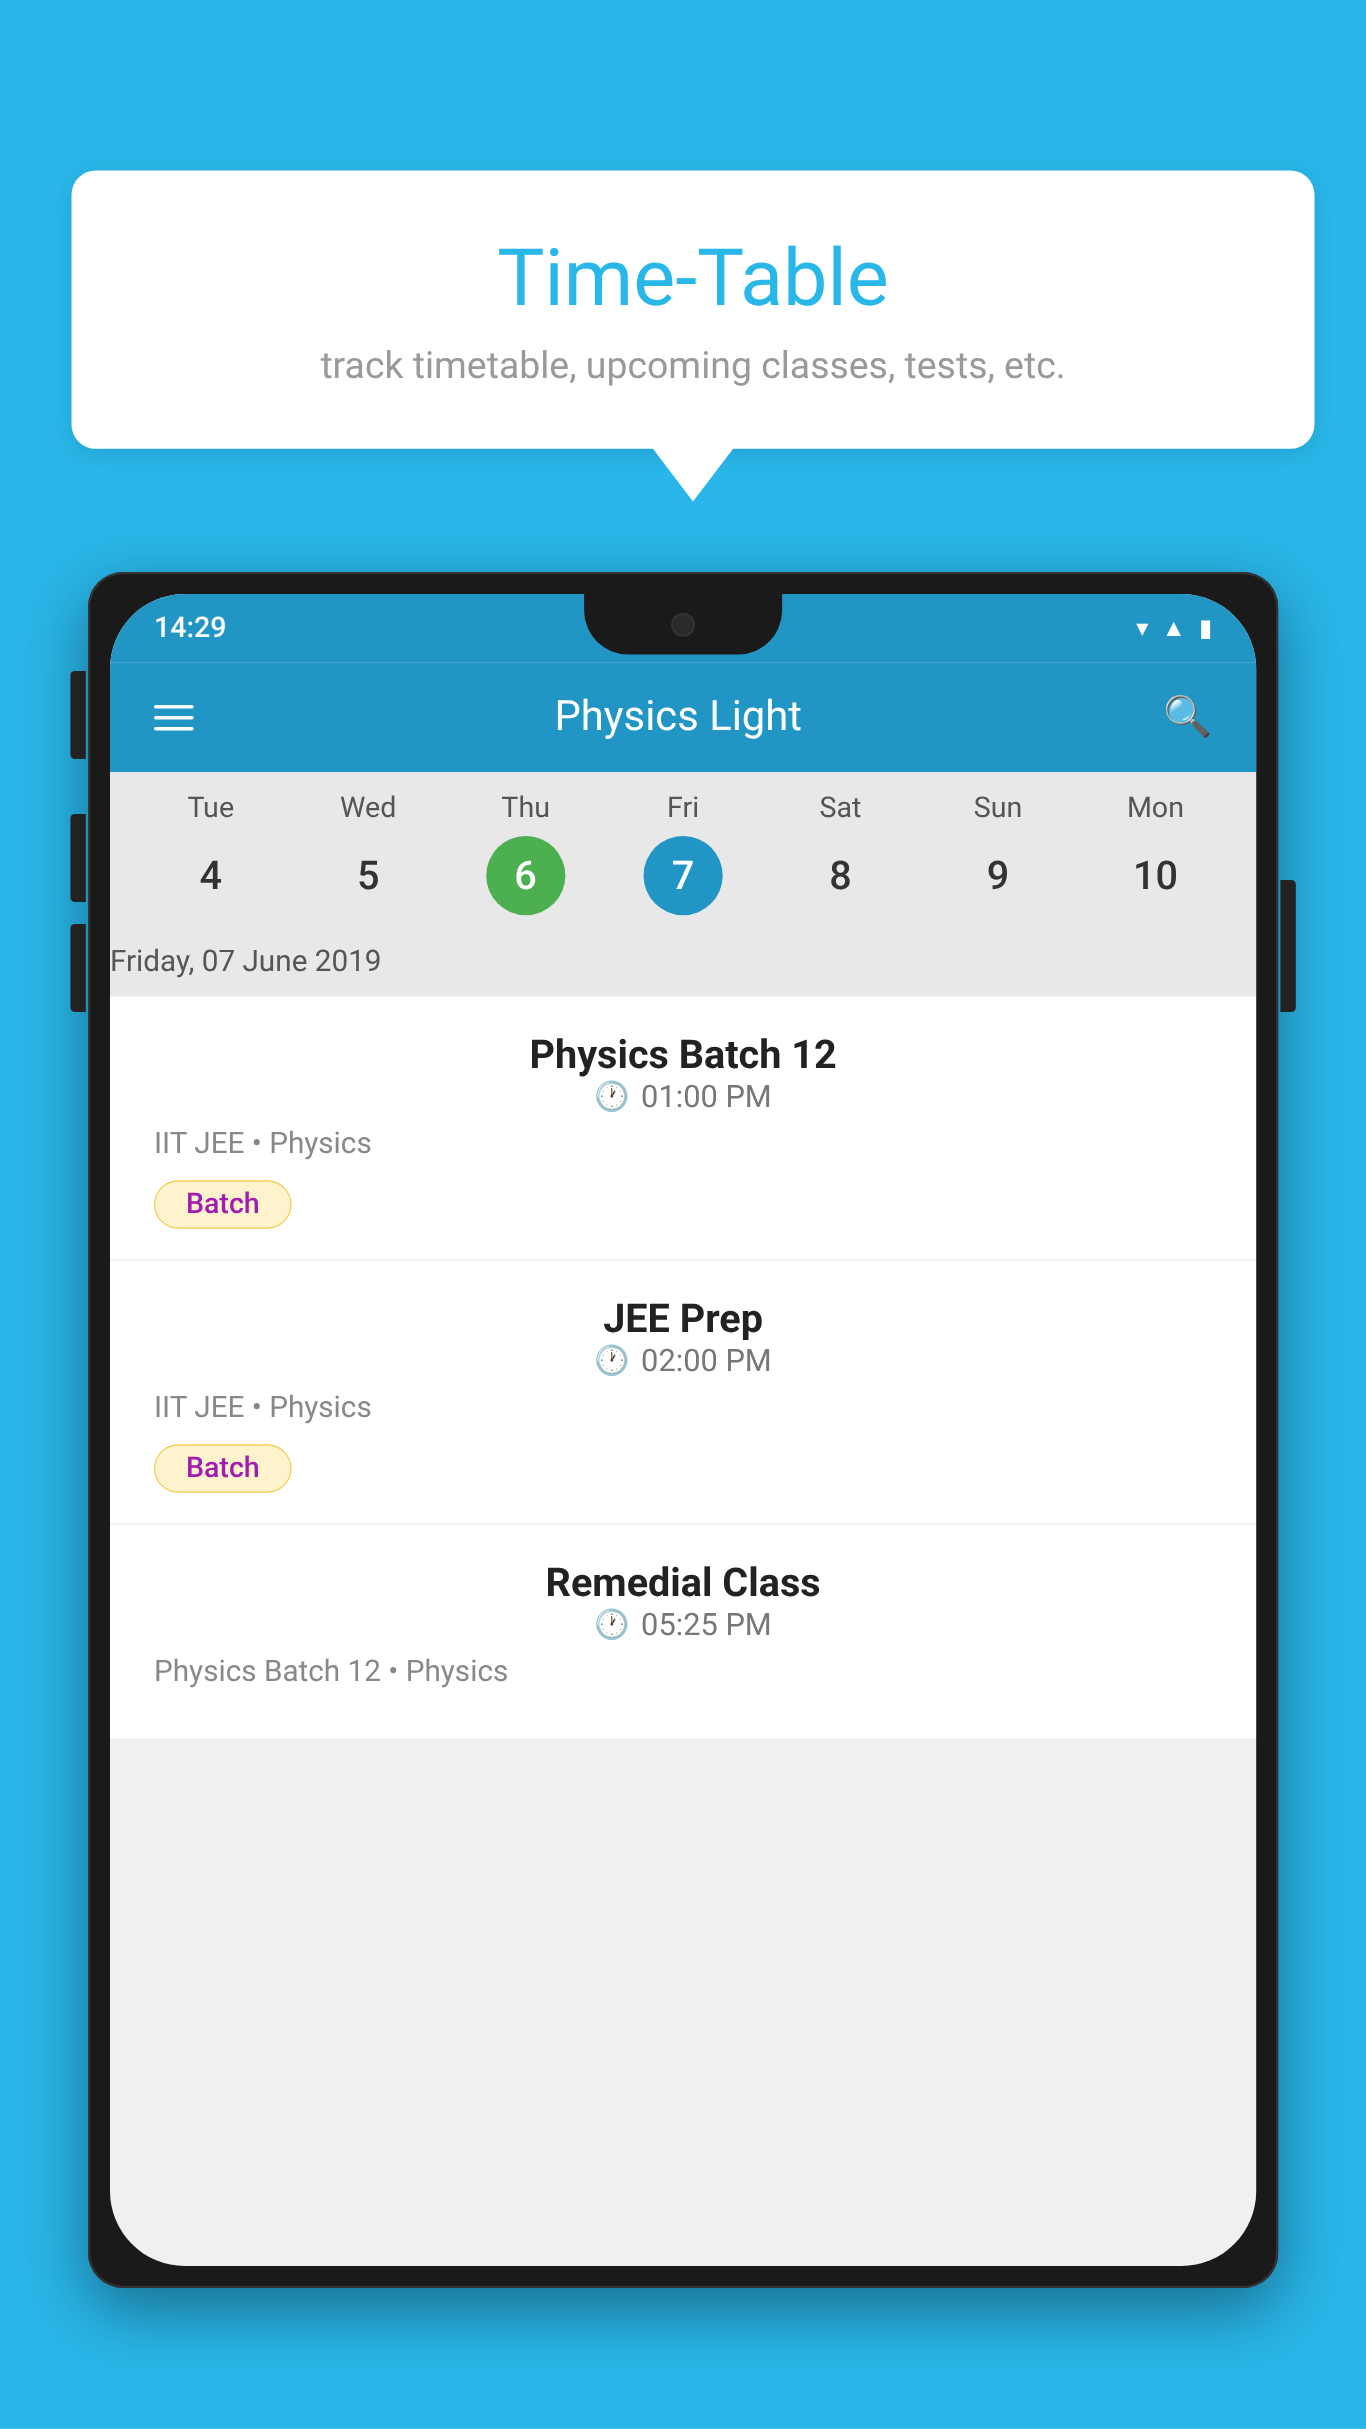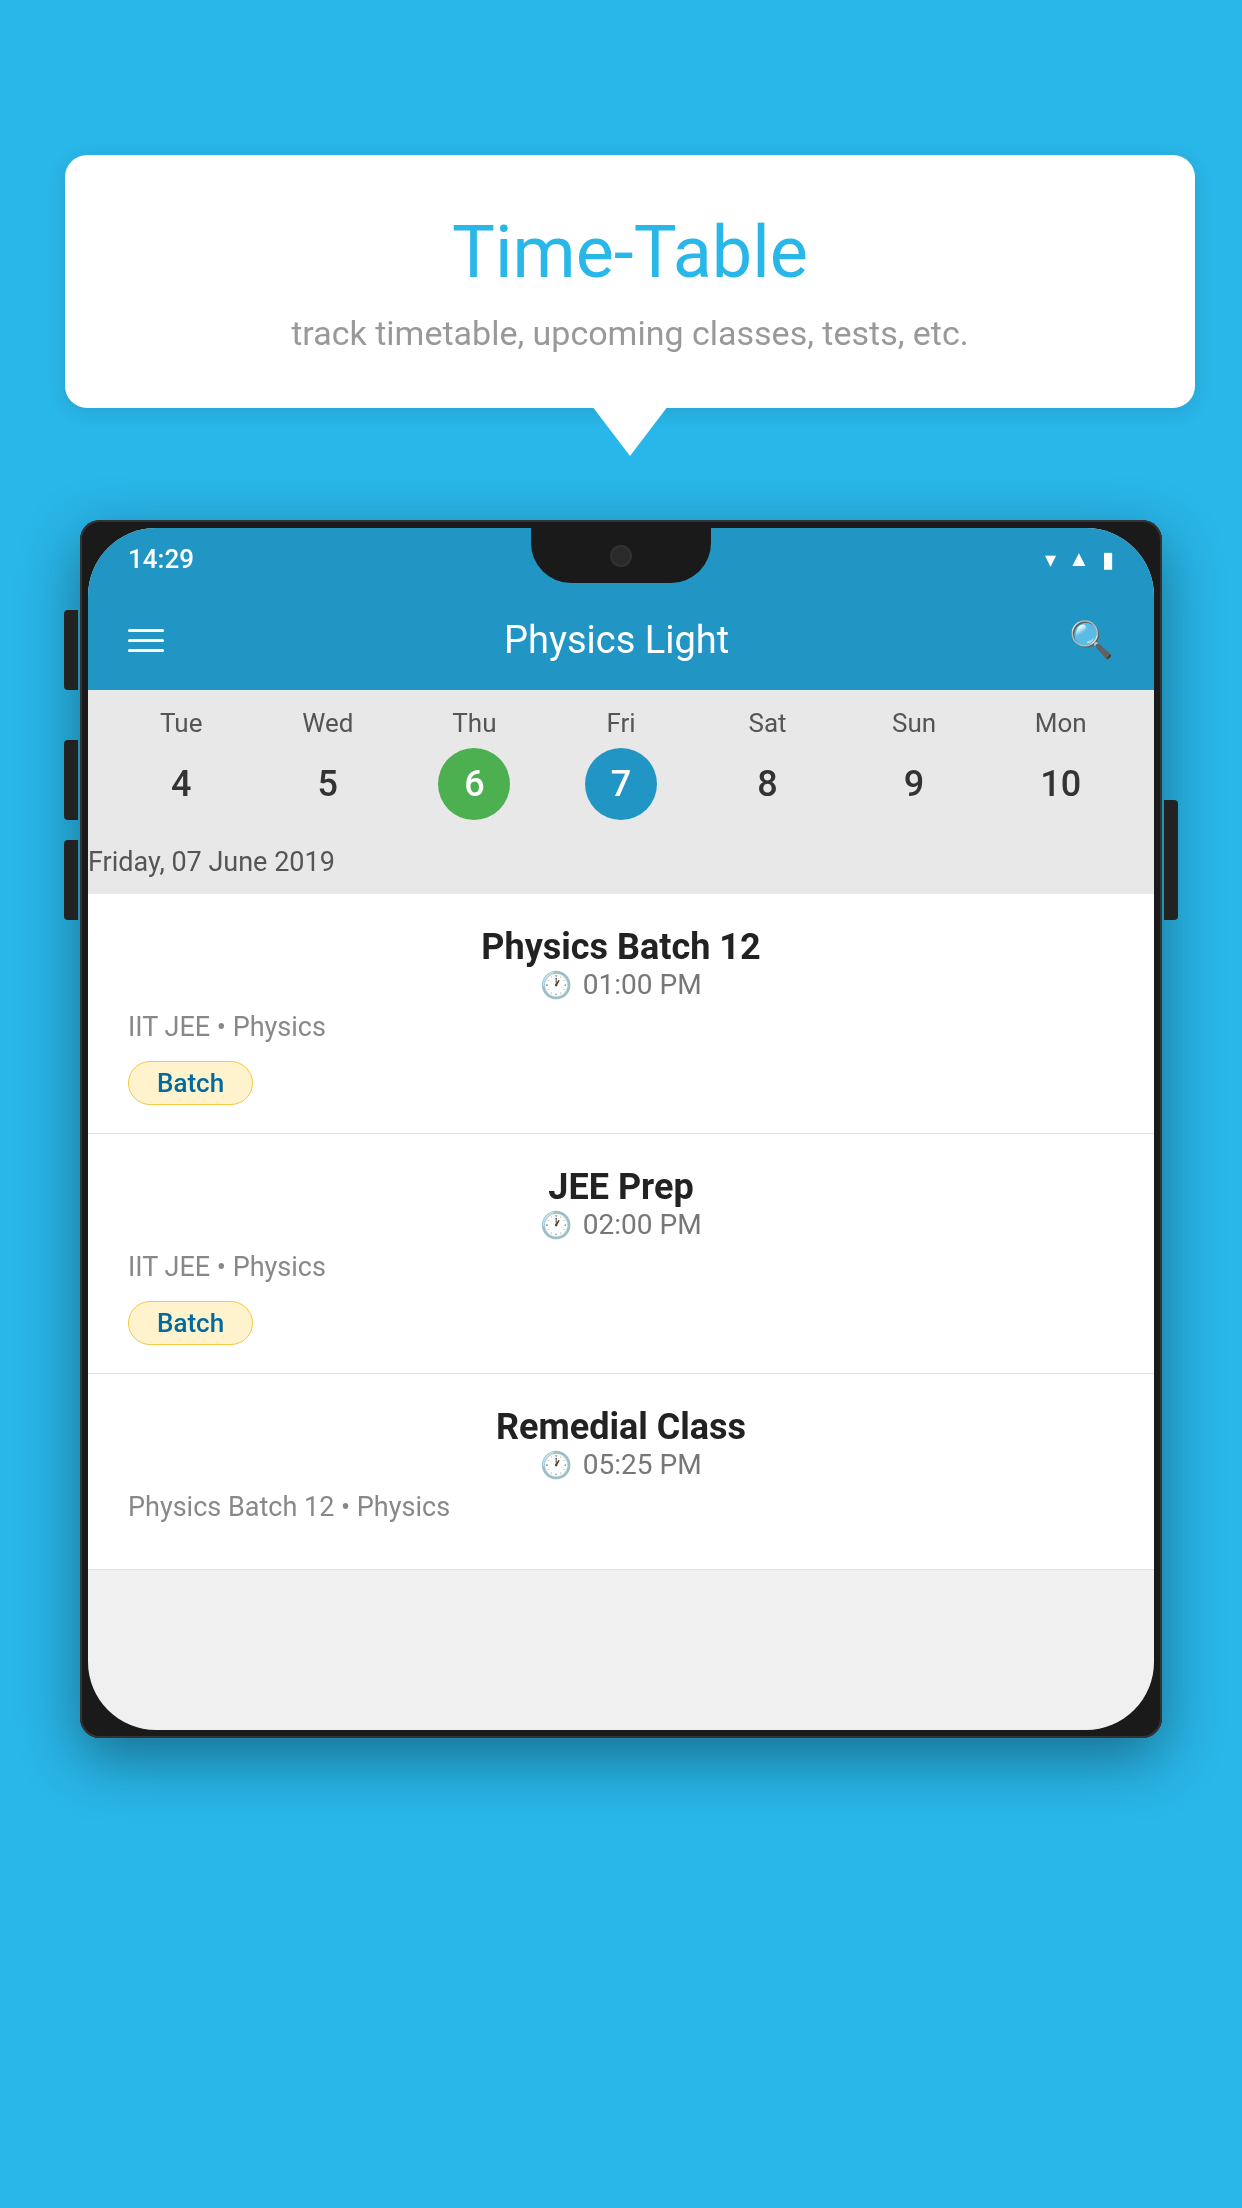--- a/index.html
+++ b/index.html
@@ -61,24 +61,24 @@
     .phone-wrapper {
       position: absolute;
       top: 520px;
       left: 80px;
       right: 80px;
       bottom: 0;
     }
 
     .phone-outer {
       background: #1a1a1a;
-      border-radius: 20px;
-      padding: 8px;
+      border-radius: 32px;
+      padding: 20px;
       width: 100%;
-      height: 1218px;
+      height: 1560px;
       position: relative;
       box-shadow: 0 20px 60px rgba(0,0,0,0.4), inset 0 0 0 2px #333;
     }
 
     
     .phone-outer::before {
       content: '';
       position: absolute;
       left: -16px;
       top: 220px;
@@ -286,21 +286,21 @@
 
     .class-info {
       font-size: 27px;
       color: #888;
       margin-bottom: 18px;
     }
 
     .batch-badge {
       display: inline-block;
       background: #FFF3CD;
-      color: #0369a1;
+      color: #a21caf;
       border: 1.5px solid #F5C842;
       border-radius: 30px;
       padding: 6px 28px;
       font-size: 26px;
       font-weight: 500;
     }
 
     
     .search-icon-unicode {
       font-size: 36px;

